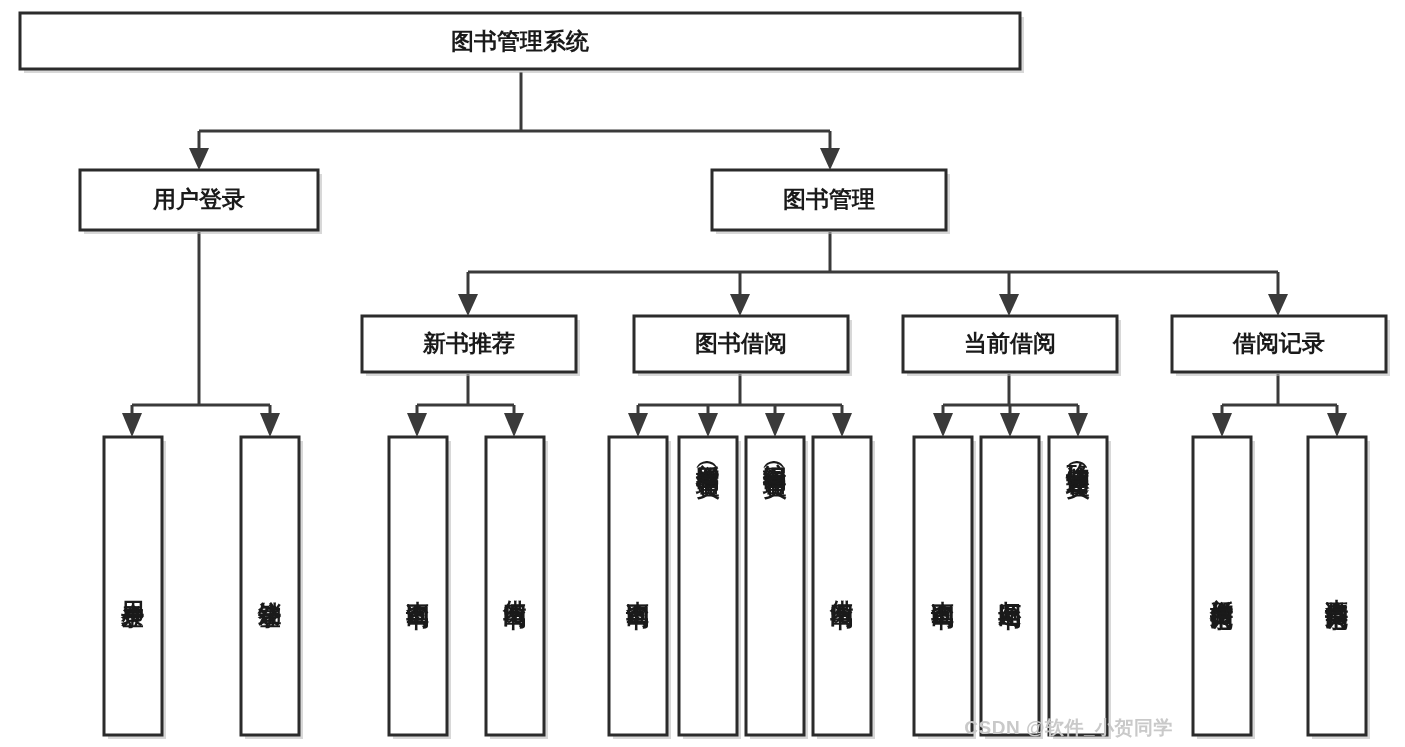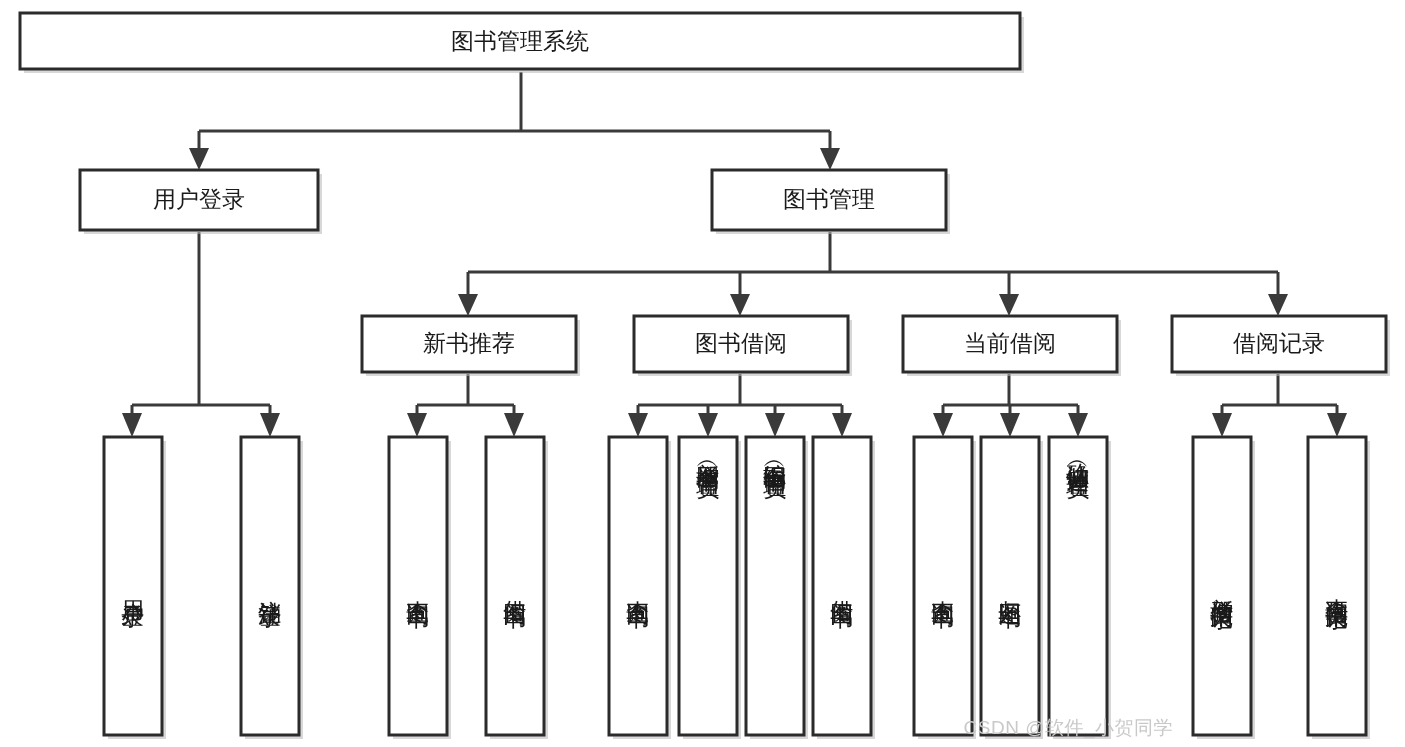--- a/index.html
+++ b/index.html
@@ -13,20 +13,21 @@
     font-family: "Liberation Sans", "DejaVu Sans", sans-serif;
     position: relative;
     overflow: hidden;
   }
   #diagram-root {
     position: absolute;
     left: 0;
     top: 0;
     width: 1181px;
     height: 747px;
+    font-weight: bold;
   }
   .node-box {
     fill: #ffffff;
     stroke: #2b2b2b;
     stroke-width: 3;
   }
   .node-shadow {
     fill: #b8b8b8;
     opacity: 0.55;
   }

